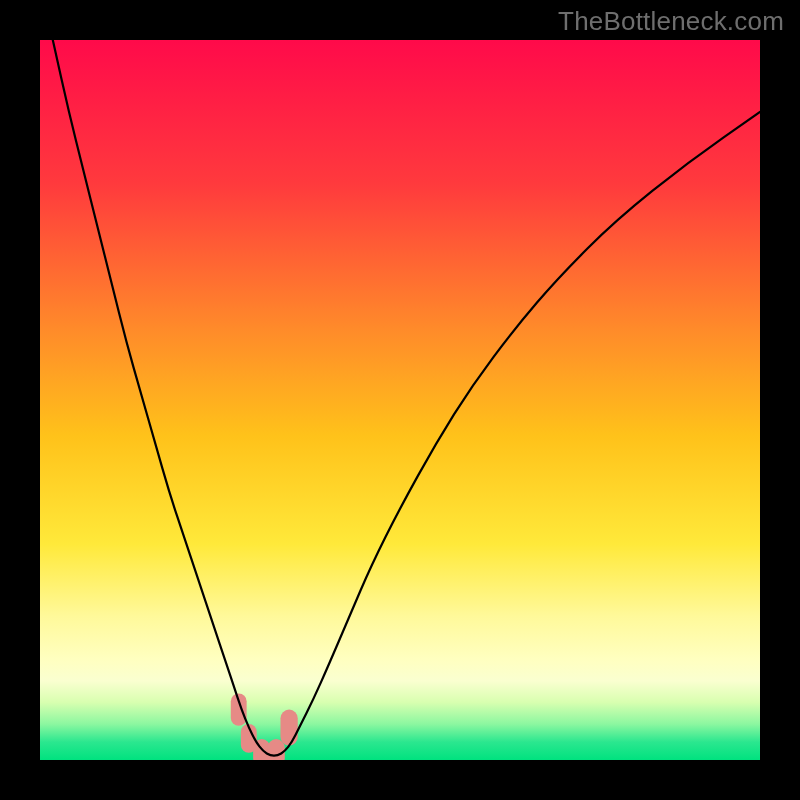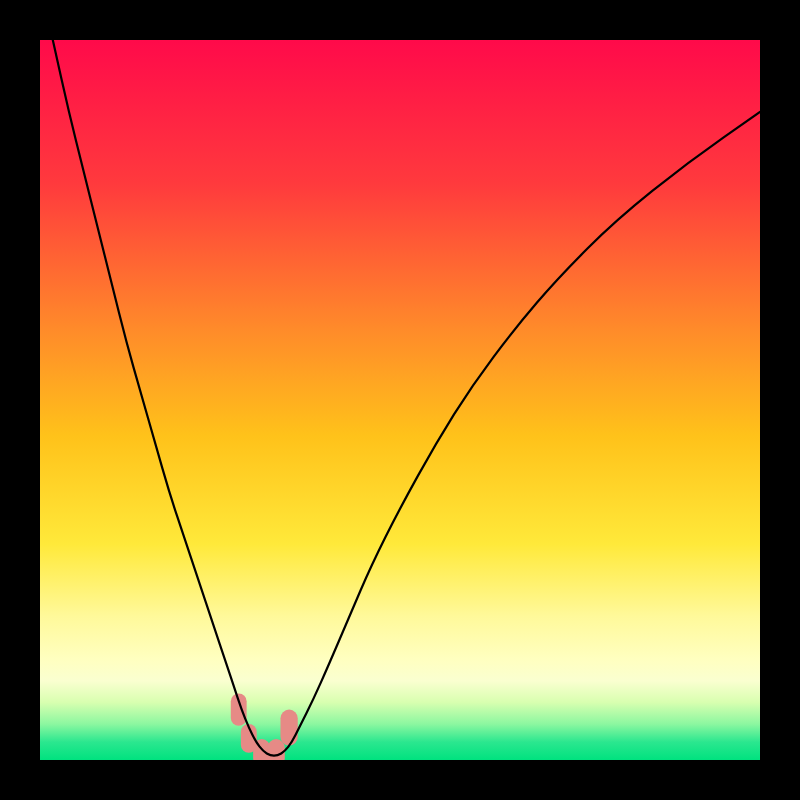--- a/index.html
+++ b/index.html
@@ -76,13 +76,14 @@
       <g id="markers-group">
           <rect x="26.50" y="90.75" width="2.20" height="4.50" rx="1.10" fill="#e68a86"></rect>
           <rect x="27.90" y="95.00" width="2.20" height="4.00" rx="1.10" fill="#e68a86"></rect>
           <rect x="29.60" y="97.10" width="2.40" height="3.80" rx="1.20" fill="#e68a86"></rect>
           <rect x="31.60" y="97.10" width="2.40" height="3.80" rx="1.20" fill="#e68a86"></rect>
           <rect x="33.40" y="93.00" width="2.40" height="5.00" rx="1.20" fill="#e68a86"></rect>
         </g>
       <path id="curve-path" fill="none" stroke="#000000" stroke-width="0.306" stroke-linecap="round" stroke-linejoin="round" d="M 0 -8 Q 0 -8 1 -3.5 Q 2 1 3 5.5 Q 4 10 5 14 Q 6 18 7 22 Q 8 26 9 30 Q 10 34 11 38 Q 12 42.00000000000001 13 45.5 Q 14 49 15 52.5 Q 16 56 17 59.5 Q 18 63 19 66 Q 20 69 21 72 Q 22 75 23 78 Q 24 81 25 84 Q 26 87 26.5 88.5 Q 27 90 27.5 91.5 Q 28 93 28.5 94.25 Q 29 95.5 29.5 96.5 Q 30 97.5 30.5 98.15 Q 31 98.8 31.5 99.1 Q 32 99.4 32.5 99.4 Q 33 99.4 33.5 99.1 Q 34 98.8 34.5 98.15 Q 35 97.5 35.5 96.5 Q 36 95.5 37 93.5 Q 38 91.5 39 89.25 Q 40 87 41.5 83.5 Q 43 80 44.5 76.5 Q 46 73 48 69 Q 50 65 52.5 60.5 Q 55 56 57.5 52 Q 60 48 63 44 Q 66 40 69 36.5 Q 72 33 76 29 Q 80 25 85 21 Q 90 17 95 13.5 L 100 10"></path>
     </svg>
   </div>
+  <div class="watermark">TheBottleneck.com</div>
 </div>
 
 </body></html>

